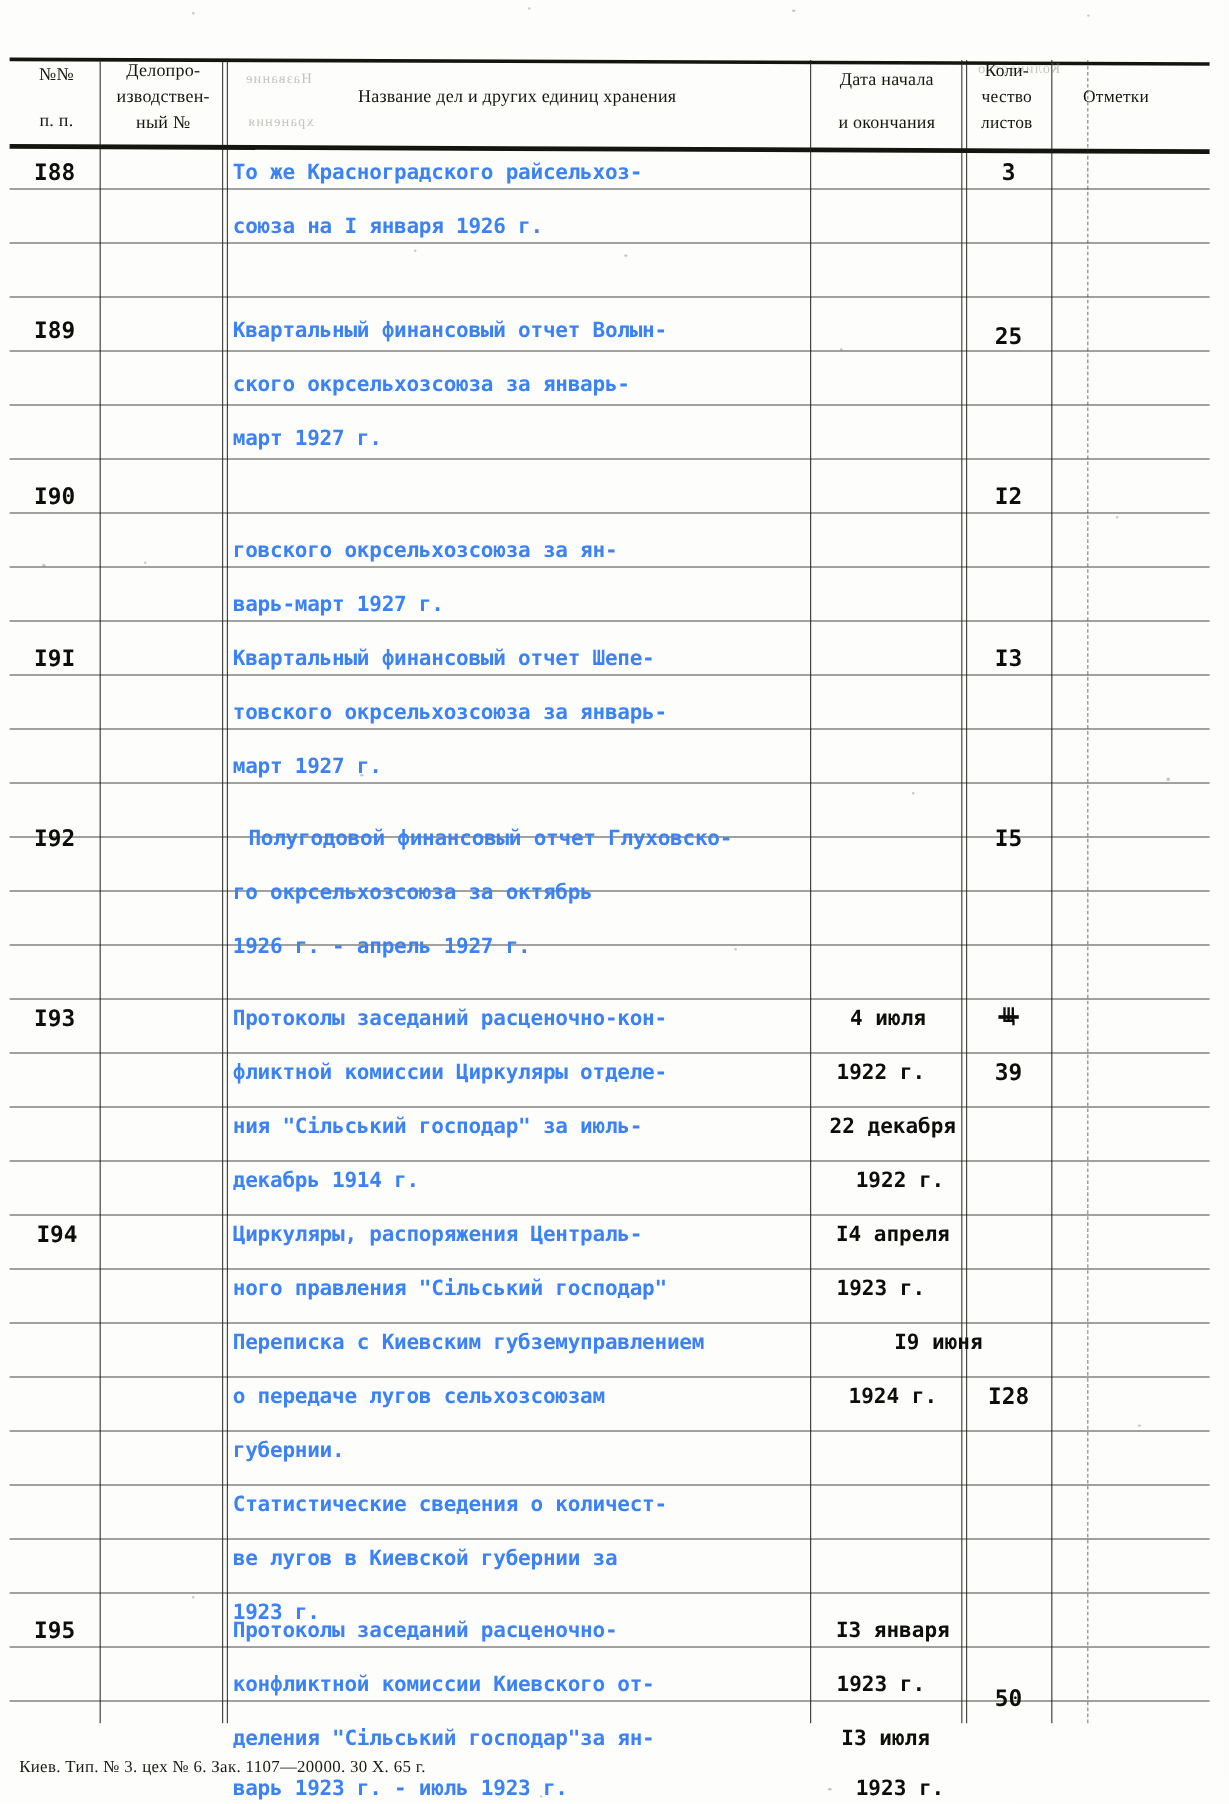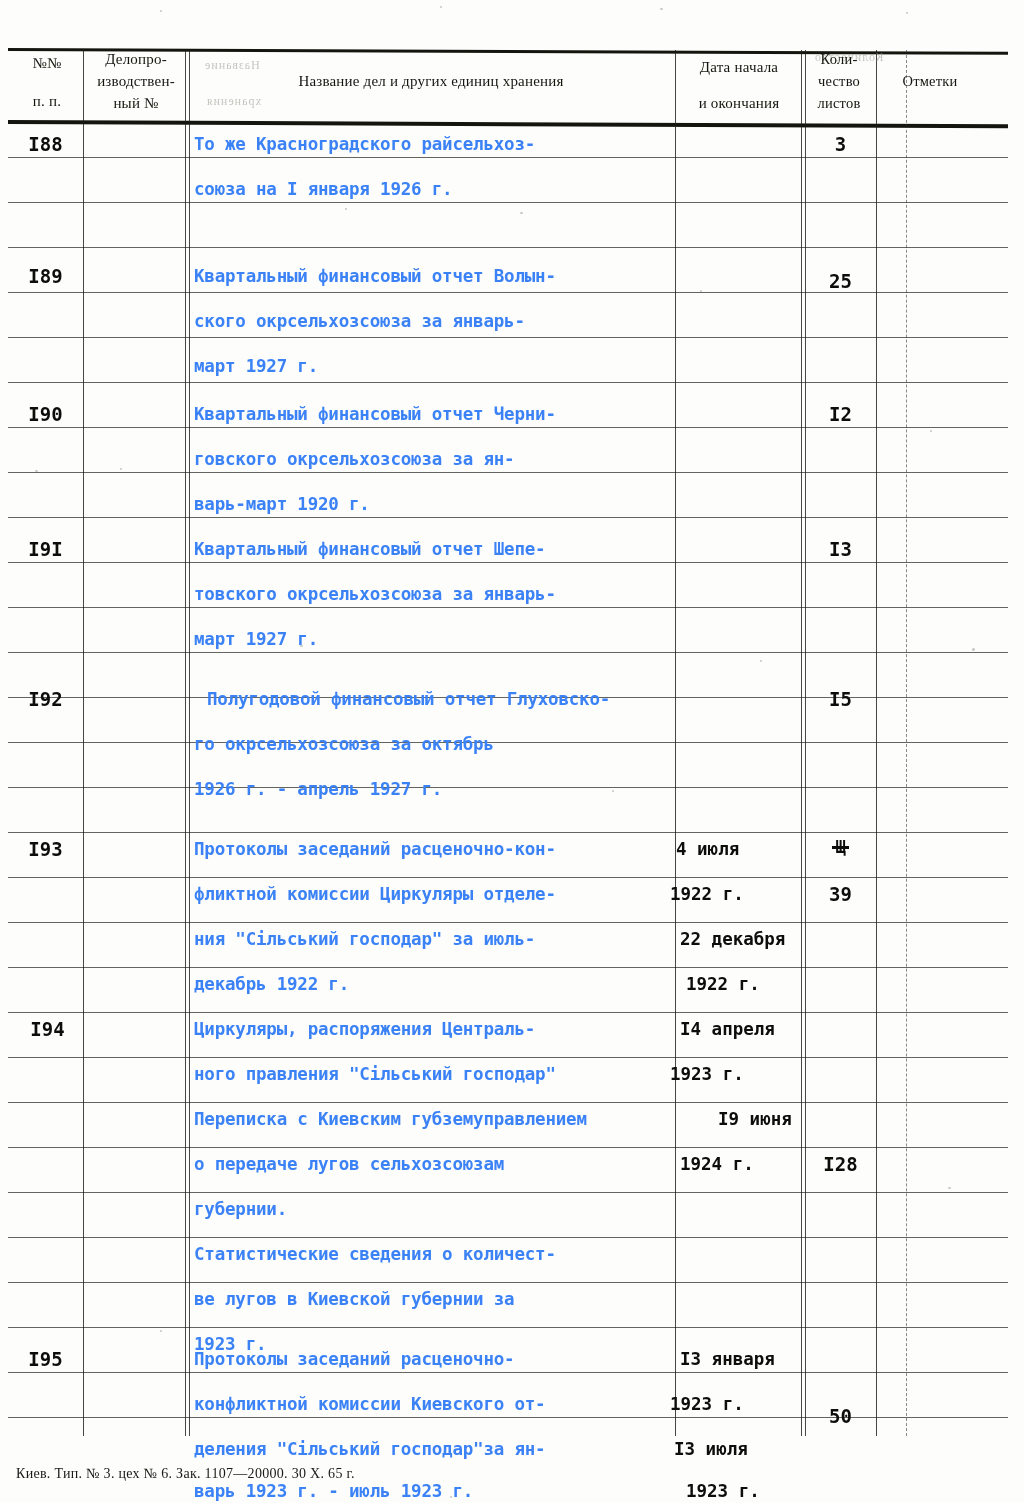--- a/index.html
+++ b/index.html
@@ -149,20 +149,21 @@
     text-align: center;
   }
   .dat {
     position: absolute;
     font-family: "DejaVu Sans Mono", monospace;
     font-size: 17.5px;
     line-height: 45px;
     font-weight: 700;
     color: #0d0d0a;
     width: 128px;
+    text-align: center;
     white-space: pre;
   }
 
   
   .struck {
     position: absolute;
     font-family: "DejaVu Sans Mono", monospace;
     font-size: 17px;
     font-weight: 700;
     color: #0d0d0a;
@@ -285,42 +286,41 @@
     <div class="tw" style="left:186px;top:153px;">союза на I января 1926 г.</div>
     <div class="cnt" style="left:795px;top:108px;">3</div>
 
     <div class="seq" style="left:0px;top:240px;">I89</div>
     <div class="tw" style="left:186px;top:240px;">Квартальный финансовый отчет Волын-</div>
     <div class="tw" style="left:186px;top:285px;">ского окрсельхозсоюза за январь-</div>
     <div class="tw" style="left:186px;top:330px;">март 1927 г.</div>
     <div class="cnt" style="left:795px;top:245px;">25</div>
 
     <div class="seq" style="left:0px;top:378px;">I90</div>
-    <div class="tw" style="left:186px;top:378px;">Квартальный финансовый отчет Черни-</div>
     <div class="tw" style="left:186px;top:423px;">говского окрсельхозсоюза за ян-</div>
-    <div class="tw" style="left:186px;top:468px;">варь-март 1920 г.</div>
+    <div class="tw" style="left:186px;top:468px;">варь-март 1927 г.</div>
     <div class="cnt" style="left:795px;top:378px;">I2</div>
 
     <div class="seq" style="left:0px;top:513px;">I9I</div>
     <div class="tw" style="left:186px;top:513px;">Квартальный финансовый отчет Шепе-</div>
     <div class="tw" style="left:186px;top:558px;">товского окрсельхозсоюза за январь-</div>
     <div class="tw" style="left:186px;top:603px;">март 1927 г.</div>
     <div class="cnt" style="left:795px;top:513px;">I3</div>
 
     <div class="seq" style="left:0px;top:663px;">I92</div>
     <div class="tw" style="left:186px;top:663px;margin-left:13px;">Полугодовой финансовый отчет Глуховско-</div>
     <div class="tw" style="left:186px;top:708px;">го окрсельхозсоюза за октябрь</div>
     <div class="tw" style="left:186px;top:753px;">1926 г. - апрель 1927 г.</div>
     <div class="cnt" style="left:795px;top:663px;">I5</div>
 
     <div class="seq" style="left:0px;top:813px;">I93</div>
     <div class="tw" style="left:186px;top:813px;">Протоколы заседаний расценочно-кон-</div>
     <div class="tw" style="left:186px;top:858px;">фликтной комиссии Циркуляры отделе-</div>
     <div class="tw" style="left:186px;top:903px;">ния "Сільський господар" за июль-</div>
-    <div class="tw" style="left:186px;top:948px;">декабрь 1922 г.</div>
+    <div class="tw" style="left:186px;top:948px;">декабрь 1914 г.</div>
     <div class="dat" style="left:668px;top:813px;">4 июля</div>
     <div class="dat" style="left:662px;top:858px;">1922 г.</div>
     <div class="dat" style="left:672px;top:903px;">22 декабря</div>
     <div class="dat" style="left:678px;top:948px;">1922 г.</div>
     <div class="struck" style="left:795px;top:818px;">Щ</div>
     <div class="cnt" style="left:795px;top:858px;">39</div>
 
     <div class="seq" style="left:2px;top:993px;">I94</div>
     <div class="tw" style="left:186px;top:993px;">Циркуляры, распоряжения Централь-</div>
     <div class="tw" style="left:186px;top:1038px;">ного правления "Сільський господар"</div>

